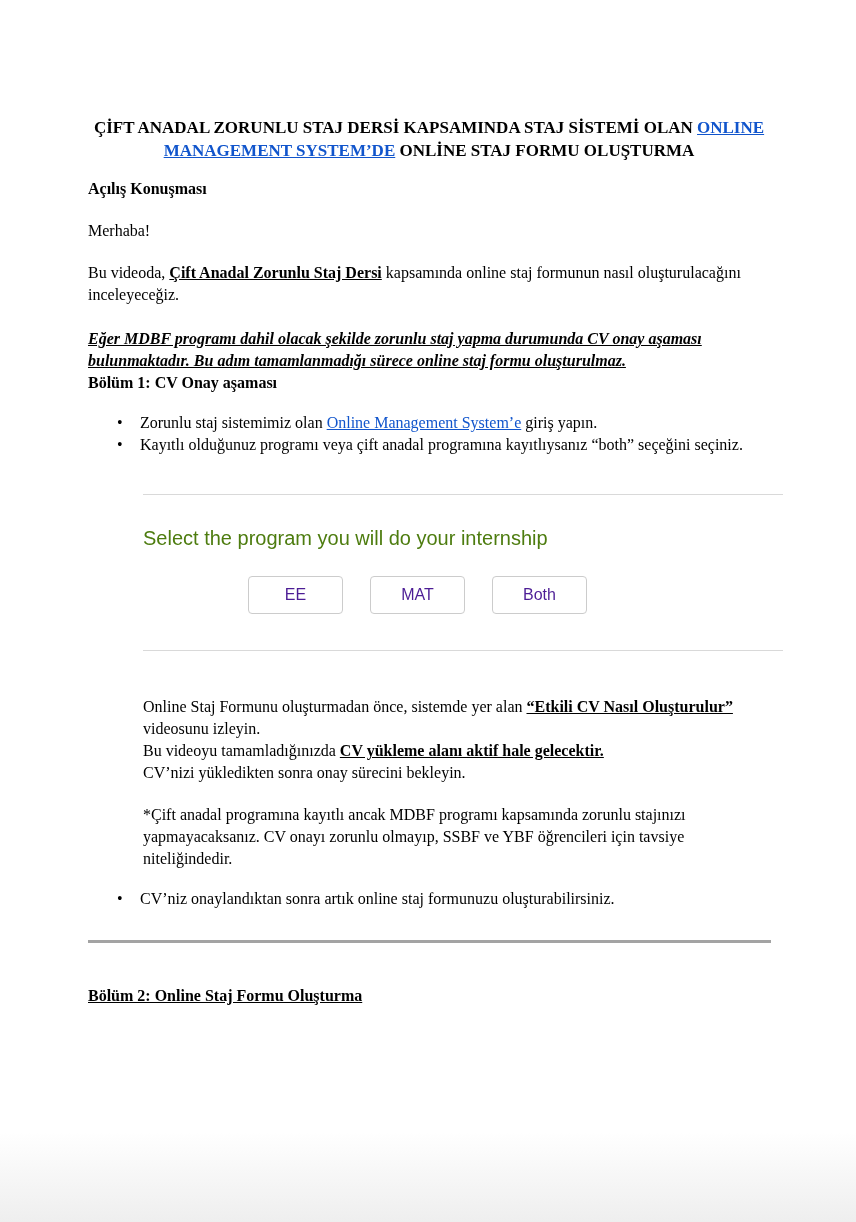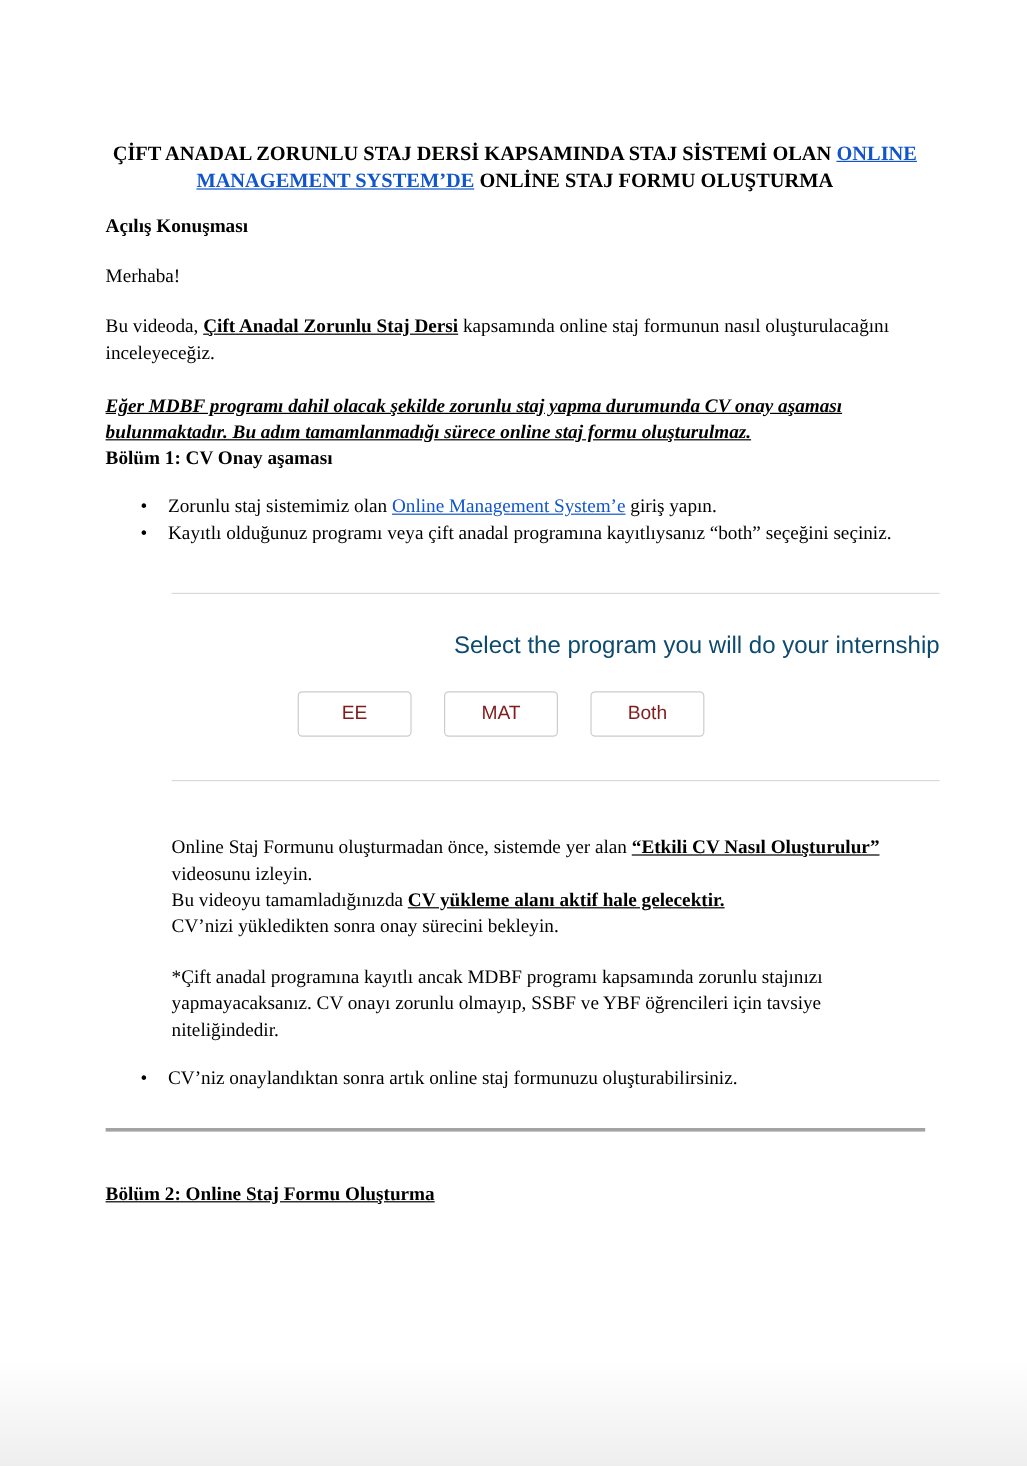--- a/index.html
+++ b/index.html
@@ -35,29 +35,29 @@
   .bullet-marker { flex:none; width:23px; margin-left:29px; }
   .bullet-text { flex:1; }
 
   .panel {
     margin:38px 0 0 55px; width:640px; box-sizing:border-box;
     border-top:1px solid #d9d9d9; border-bottom:1px solid #d9d9d9;
     padding:31px 0 36px 0;
     font-family:"Liberation Sans", sans-serif;
   }
   .panel-prompt {
-    text-align:right; color:#0c4a6e;
+    text-align:left; color:#4d7c0f;
     font-size:20px; line-height:24px; margin:0 0 26px 0;
     font-weight:normal;
   }
   .panel-buttons { display:flex; gap:27px; margin-left:105px; }
   .panel-btn {
     width:95px; height:38px; box-sizing:border-box;
     background:#ffffff; border:1px solid #cccccc; border-radius:4px;
-    font-family:"Liberation Sans", sans-serif; font-size:16px; color:#7f1d1d;
+    font-family:"Liberation Sans", sans-serif; font-size:16px; color:#4c1d95;
     display:flex; align-items:center; justify-content:center; cursor:pointer;
   }
 
   .indent-block { margin:45px 0 0 55px; }
   .note-para { margin-top:20px; }
 
   .closing { margin-top:18px; }
 
   .divider {
     margin:30px 0 0 0; width:683px;

